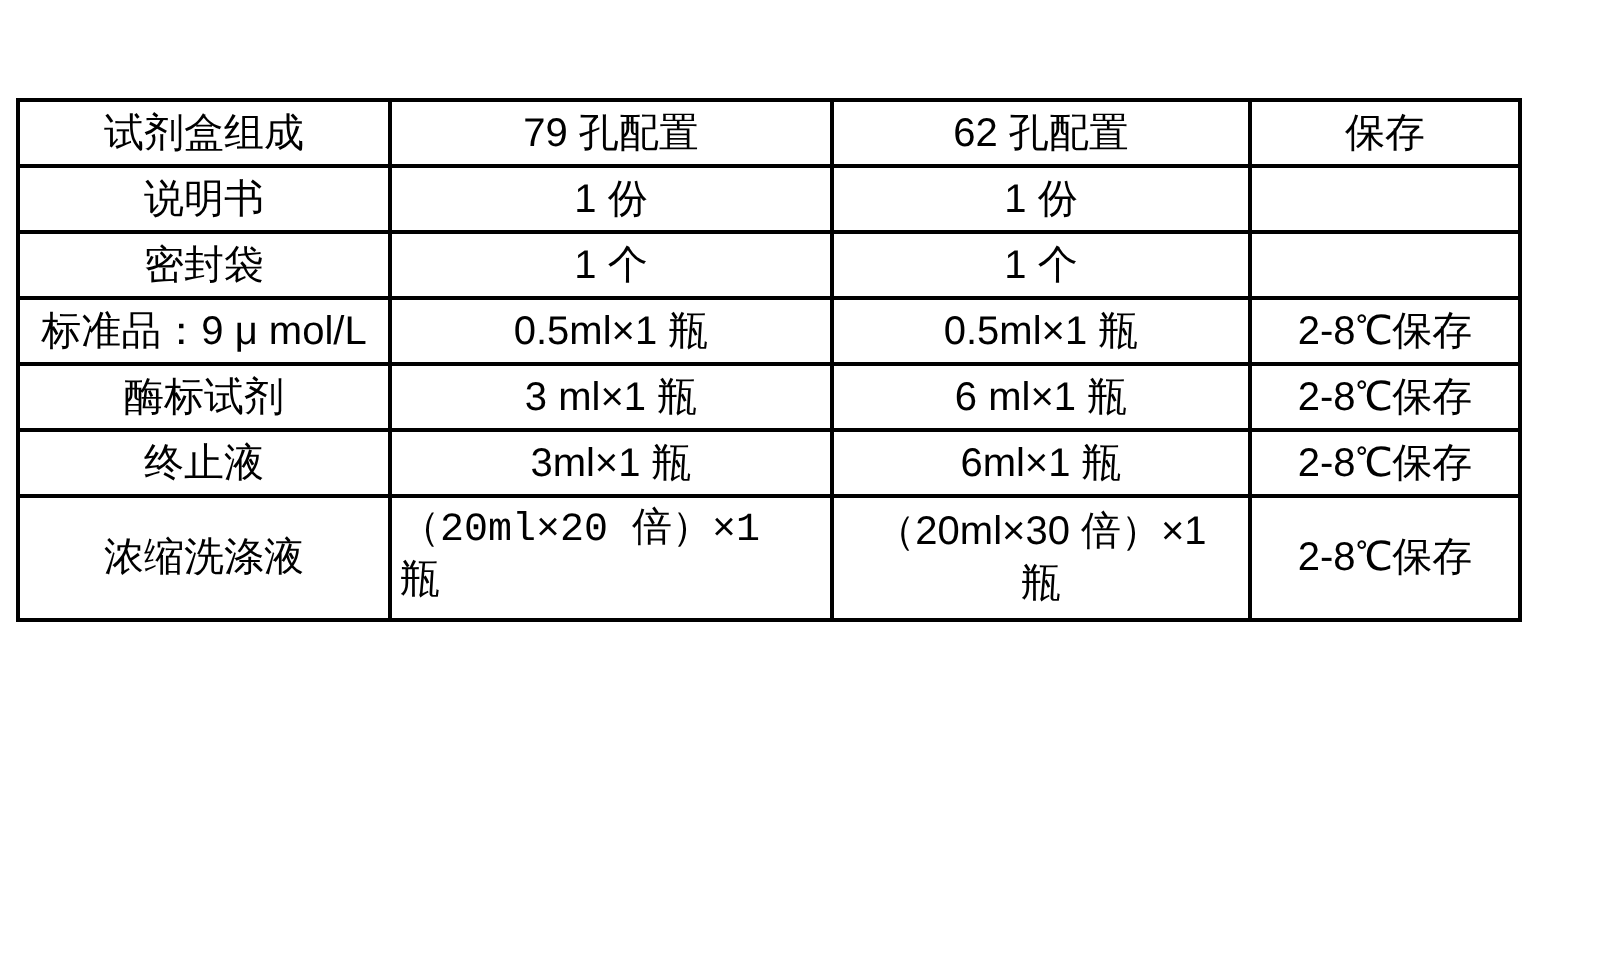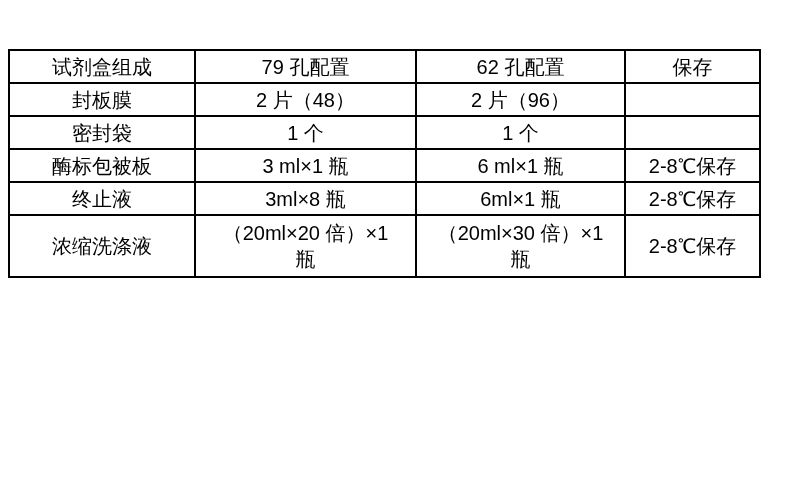--- a/index.html
+++ b/index.html
@@ -40,21 +40,21 @@
     background: #ffffff;
   }
   
   .col-component { width: 186px; }
   .col-48        { width: 221px; }
   .col-96        { width: 209px; }
   .col-storage   { width: 135px; }
   
   .kit-table tbody tr:last-child td { height: 60px; }
   
-  .kit-table tbody tr:last-child td:nth-child(2) { text-align: center; }
+  .kit-table tbody tr:last-child td:nth-child(2) { text-align: left; font-family: Liberation Mono, monospace; }
 </style>
 </head>
 <body>
 
 <table class="kit-table">
   <colgroup>
     <col class="col-component">
     <col class="col-48">
     <col class="col-96">
     <col class="col-storage">
@@ -62,40 +62,46 @@
   <thead>
     <tr id="header-row">
         <th>试剂盒组成</th>
         <th>79 孔配置</th>
         <th>62 孔配置</th>
         <th>保存</th>
       </tr>
   </thead>
   <tbody id="body-rows">
       <tr>
-        <td>封板膜</td>
-        <td>2 片（48）</td>
-        <td>2 片（96）</td>
+        <td>说明书</td>
+        <td>1 份</td>
+        <td>1 份</td>
         <td></td>
       </tr>
       <tr>
         <td>密封袋</td>
         <td>1 个</td>
         <td>1 个</td>
         <td></td>
       </tr>
       <tr>
-        <td>酶标包被板</td>
+        <td>标准品：9 μ mol/L</td>
+        <td>0.5ml×1 瓶</td>
+        <td>0.5ml×1 瓶</td>
+        <td>2-8℃保存</td>
+      </tr>
+      <tr>
+        <td>酶标试剂</td>
         <td>3 ml×1 瓶</td>
         <td>6 ml×1 瓶</td>
         <td>2-8℃保存</td>
       </tr>
       <tr>
         <td>终止液</td>
-        <td>3ml×8 瓶</td>
+        <td>3ml×1 瓶</td>
         <td>6ml×1 瓶</td>
         <td>2-8℃保存</td>
       </tr>
       <tr>
         <td>浓缩洗涤液</td>
         <td>（20ml×20 倍）×1
 瓶</td>
         <td>（20ml×30 倍）×1
 瓶</td>
         <td>2-8℃保存</td>

